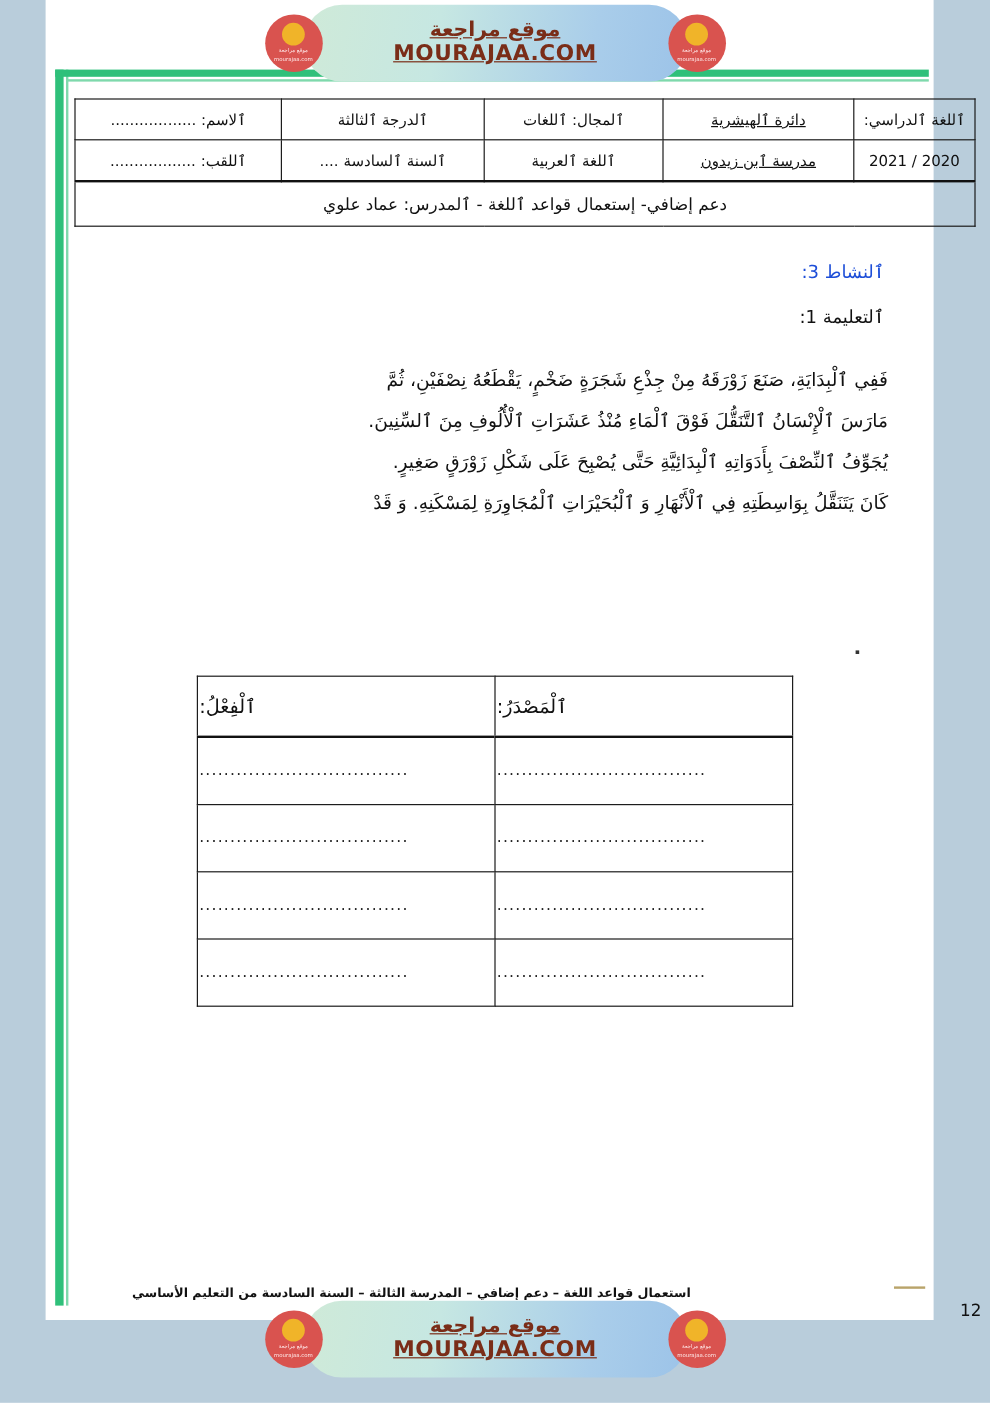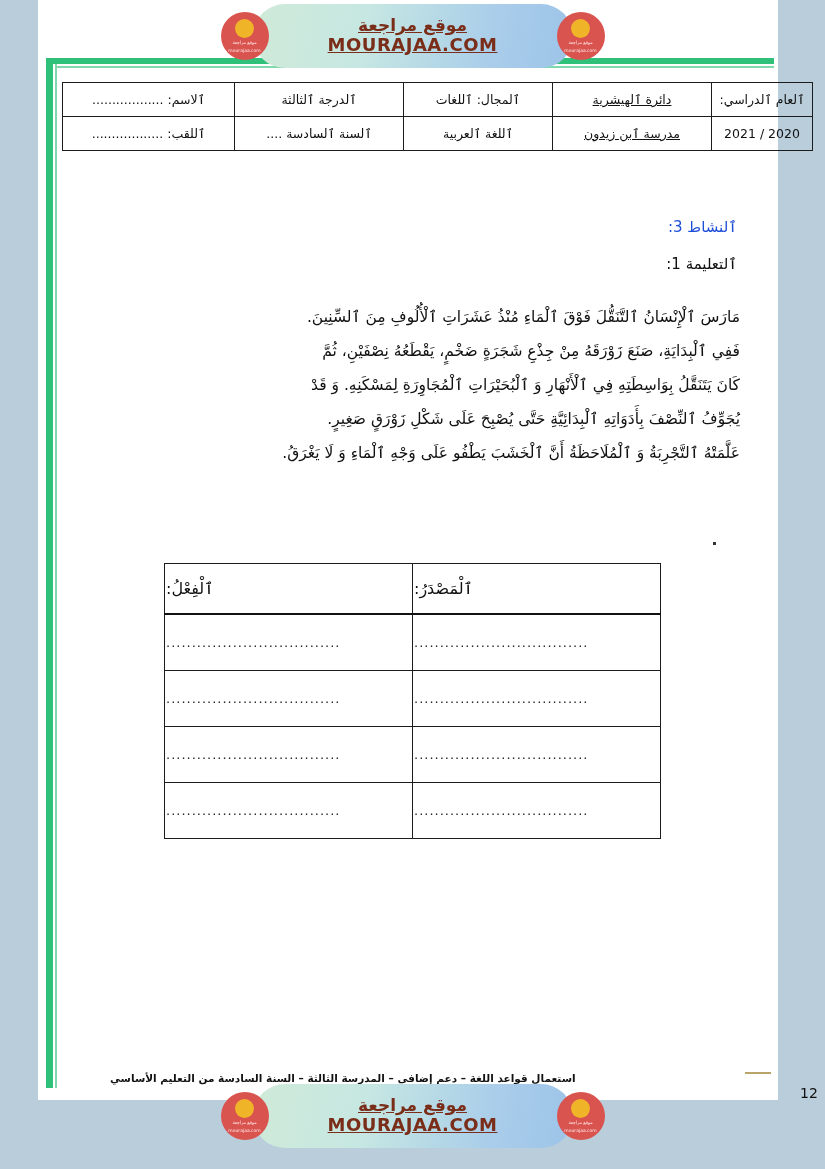--- a/index.html
+++ b/index.html
@@ -293,45 +293,47 @@
       <span class="wm-logo-mark"></span>
       <span class="wm-logo-text">موقع مراجعة</span>
       <span class="wm-logo-text">mourajaa.com</span>
     </div>
   </div>
 </div>
 
 <table class="header-table">
   <tbody>
       <tr>
-    <td class="col-year">ٱلعام ٱلدراسي:</td>
+    <td class="col-year">ٱللغة ٱلدراسي:</td>
     <td class="col-dist">دائرة ٱلهيشرية</td>
     <td class="col-field">ٱلمجال: ٱللغات</td>
     <td class="col-grade">ٱلدرجة ٱلثالثة</td>
     <td class="col-name dots-cell">ٱلاسم: ..................</td>
   </tr>
   <tr>
     <td class="col-year">2020 / 2021</td>
     <td class="col-dist">مدرسة ٱبن زيدون</td>
     <td class="col-field">ٱللغة ٱلعربية</td>
     <td class="col-grade">ٱلسنة ٱلسادسة ....</td>
     <td class="col-name dots-cell">ٱللقب: ..................</td>
   </tr>
+  <tr class="title-row">
+    <td colspan="5">دعم إضافي- إستعمال قواعد ٱللغة  -  ٱلمدرس: عماد علوي</td>
+  </tr>
 </tbody>
   </table>
 
 <div class="activity-label">ٱلنشاط 3:</div>
 <div class="instruction-label">ٱلتعليمة 1:</div>
 
 <div class="passage">
+  <span class="line">فَفِي ٱلْبِدَايَةِ، صَنَعَ زَوْرَقَهُ مِنْ جِذْعِ شَجَرَةٍ ضَخْمٍ، يَقْطَعُهُ نِصْفَيْنِ، ثُمَّ</span>
   <span class="line">مَارَسَ ٱلْإِنْسَانُ ٱلتَّنَقُّلَ فَوْقَ ٱلْمَاءِ مُنْذُ عَشَرَاتِ ٱلْأُلُوفِ مِنَ ٱلسِّنِينَ.</span>
-  <span class="line">فَفِي ٱلْبِدَايَةِ، صَنَعَ زَوْرَقَهُ مِنْ جِذْعِ شَجَرَةٍ ضَخْمٍ، يَقْطَعُهُ نِصْفَيْنِ، ثُمَّ</span>
+  <span class="line">يُجَوِّفُ ٱلنِّصْفَ بِأَدَوَاتِهِ ٱلْبِدَائِيَّةِ حَتَّى يُصْبِحَ عَلَى شَكْلِ زَوْرَقٍ صَغِيرٍ.</span>
   <span class="line">كَانَ يَتَنَقَّلُ بِوَاسِطَتِهِ فِي ٱلْأَنْهَارِ وَ ٱلْبُحَيْرَاتِ ٱلْمُجَاوِرَةِ لِمَسْكَنِهِ. وَ قَدْ</span>
-  <span class="line">يُجَوِّفُ ٱلنِّصْفَ بِأَدَوَاتِهِ ٱلْبِدَائِيَّةِ حَتَّى يُصْبِحَ عَلَى شَكْلِ زَوْرَقٍ صَغِيرٍ.</span>
-  <span class="line">عَلَّمَتْهُ ٱلتَّجْرِبَةُ وَ ٱلْمُلَاحَظَةُ أَنَّ ٱلْخَشَبَ يَطْفُو عَلَى وَجْهِ ٱلْمَاءِ وَ لَا يَغْرَقُ.</span>
 </div>
 
 <div class="stray-dot"></div>
 
 <table class="answer-table">
   <tbody>
       <tr>
     <th class="col-half">ٱلْمَصْدَرُ:</th>
     <th class="col-half">ٱلْفِعْلُ:</th>
   </tr>

